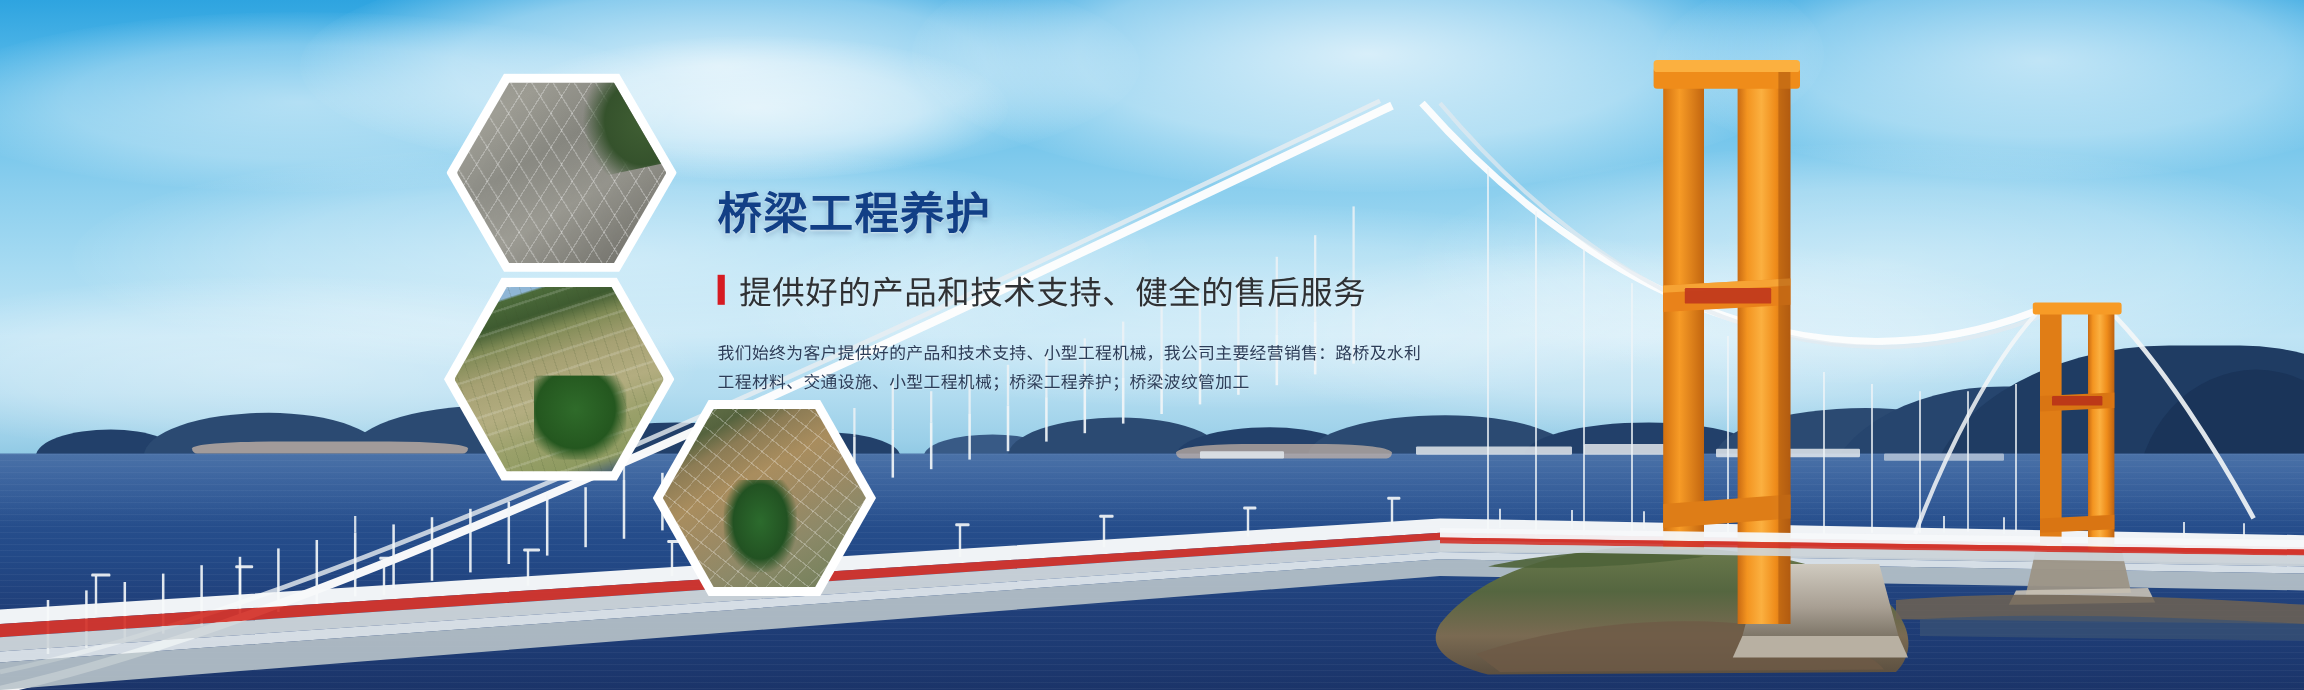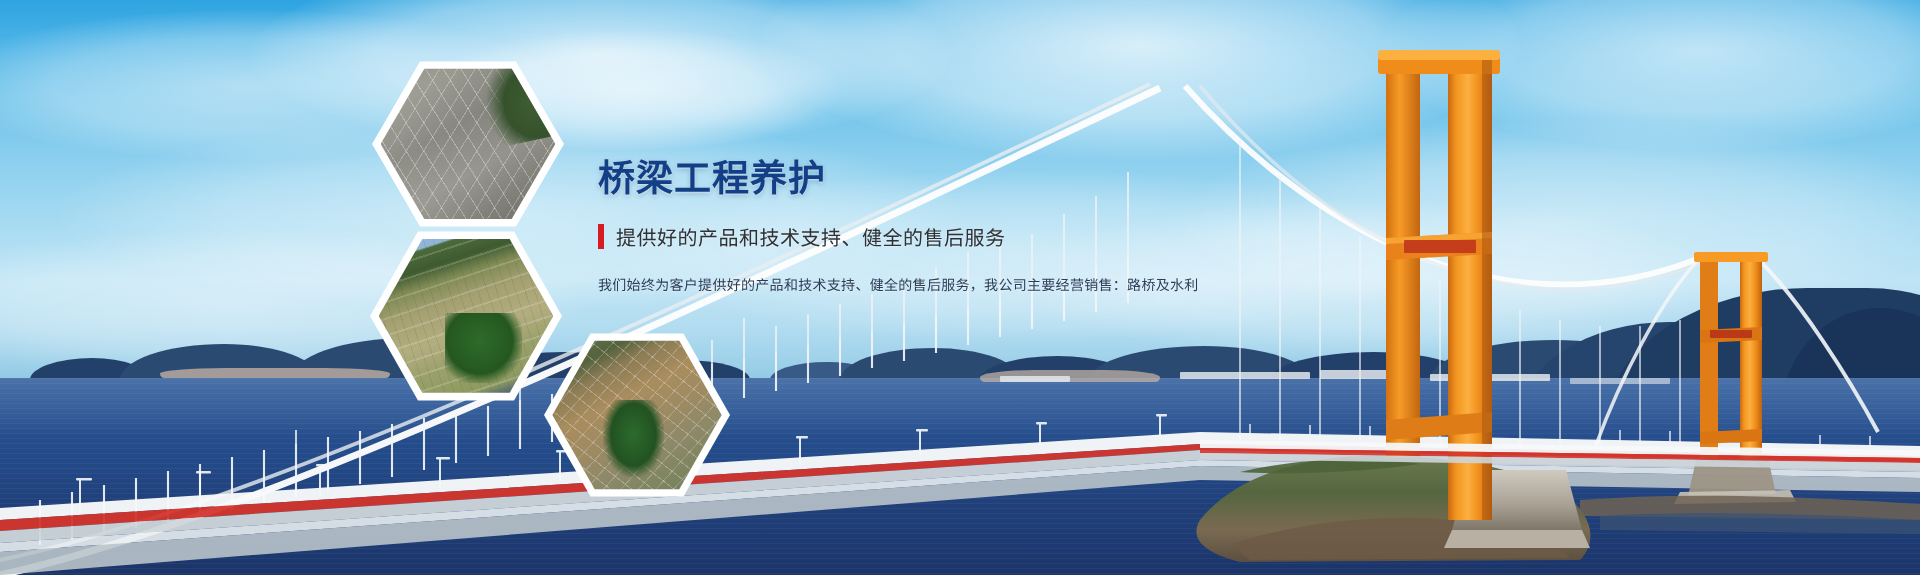--- a/index.html
+++ b/index.html
@@ -298,21 +298,21 @@
     margin-top: 20px;
     white-space: nowrap;
   }
   .redbar {
     width: 6px;
     height: 25px;
     background: #d61b22;
     flex: 0 0 auto;
   }
   .subline-text {
-    font-size: 20px;
+    font-size: 27px;
     color: #2f3134;
     letter-spacing: .5px;
     text-shadow: 0 1px 2px rgba(255,255,255,.40);
   }
   .bodytext {
     margin-top: 22px;
     font-size: 14px;
     line-height: 24px;
     color: #2c3d58;
     letter-spacing: .3px;
@@ -601,18 +601,19 @@
     <div class="headline">
       <div class="headline-main">桥梁工程养护</div>
     </div>
 
     <div class="subline">
       <div class="redbar"></div>
       <div class="subline-text">提供好的产品和技术支持、健全的售后服务</div>
     </div>
 
     <div class="bodytext">
-      <span>我们始终为客户提供好的产品和技术支持、健全的售后服务，我公司主要经营销售：路桥及水利</span>
+      <span>我们始终为客户提供好的产品和技术支持、小型工程机械，我公司主要经营销售：路桥及水利</span>
+      <span>工程材料、交通设施、小型工程机械；桥梁工程养护；桥梁波纹管加工</span>
     </div>
 
   </div>
 
 </div>
 
 </body></html>

